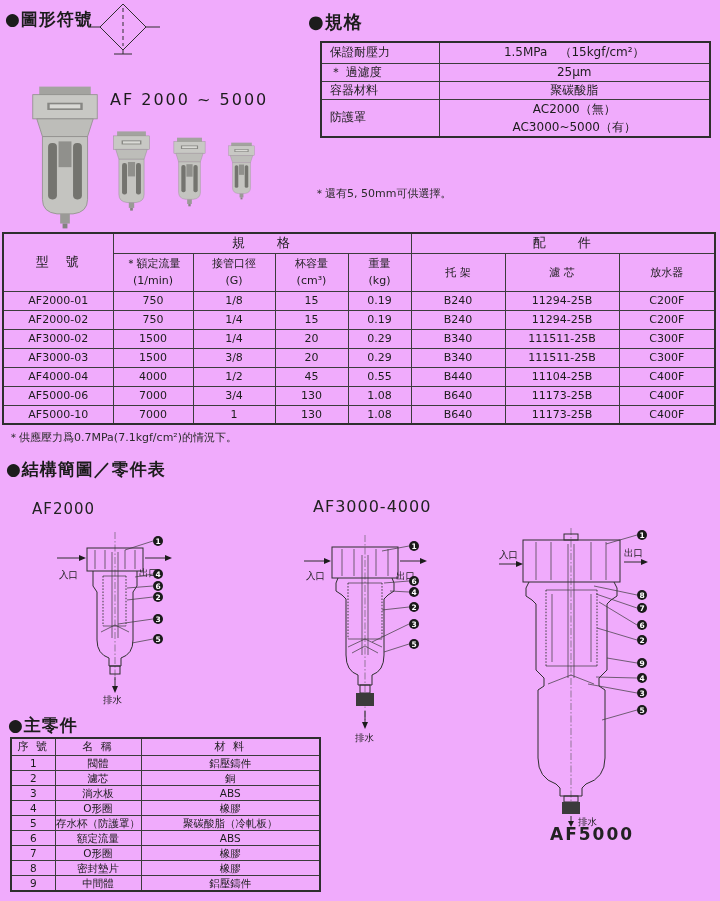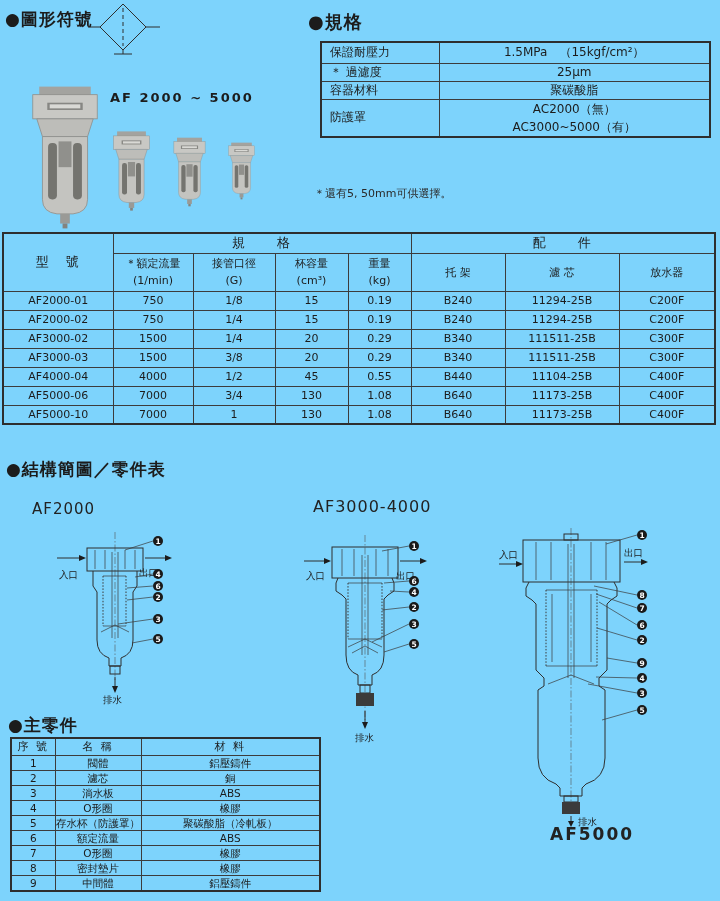--- a/index.html
+++ b/index.html
@@ -1,20 +1,20 @@
 <!DOCTYPE html>
 <html><head>
 <meta charset="utf-8">
 <style>
   html,body{margin:0;padding:0;background:#d8d6d1;}
-  .page{position:relative;width:720px;height:901px;margin:0 auto;background:#7dd3fc;
+  .page{position:relative;width:720px;height:901px;margin:0 auto;background:#f0abfc;
         font-family:"DejaVu Sans","Liberation Sans",sans-serif;color:#1c1c1c;overflow:hidden;}
   .abs{position:absolute;}
   .h1{font-weight:bold;font-size:17px;letter-spacing:1px;white-space:nowrap;}
-  .plabel{font-weight:bold;font-size:13px;letter-spacing:2px;white-space:nowrap;}
+  .plabel{font-weight:normal;font-size:16px;letter-spacing:2px;white-space:nowrap;}
   .dlabel{font-size:15px;letter-spacing:1px;white-space:nowrap;color:#222;}
   .foot{font-size:11px;color:#2a2a2a;white-space:nowrap;}
   table{border-collapse:collapse;table-layout:fixed;background:transparent;}
   td,th{overflow:hidden;white-space:nowrap;font-weight:normal;}
   
   .spec-table{width:389px;border:2px solid #2e2e2e;}
   .spec-table td{border:1px solid #3c3c3c;font-size:12px;padding:0 8px;}
   .spec-table td.val{text-align:center;padding:0 6px;}
   .spec-table .two-line div{line-height:18px;text-align:center;}
   
@@ -214,20 +214,21 @@
       <td>1</td>
       <td>130</td>
       <td>1.08</td>
       <td>B640</td>
       <td>11173-25B</td>
       <td>C400F</td>
     </tr>
   </tbody>
     </table>
 
+  <div class="abs foot" style="left:8px;top:430px;">＊供應壓力爲0.7MPa(7.1kgf/cm²)的情況下。</div>
 
   <div class="abs h1" style="left:6px;top:458px;">●結構簡圖／零件表</div>
 
   <div class="abs dlabel" style="left:32px;top:500px;">AF2000</div>
 
   <svg class="abs" style="left:55px;top:530px;" width="130" height="175" viewBox="0 0 130 175">
     <line class="cline" x1="60" y1="2" x2="60" y2="150"></line>
     <rect class="draw" x="32" y="18" width="56" height="23"></rect>
     <line class="thin" x1="40" y1="20" x2="40" y2="39"></line>
     <line class="thin" x1="50" y1="20" x2="50" y2="39"></line>

